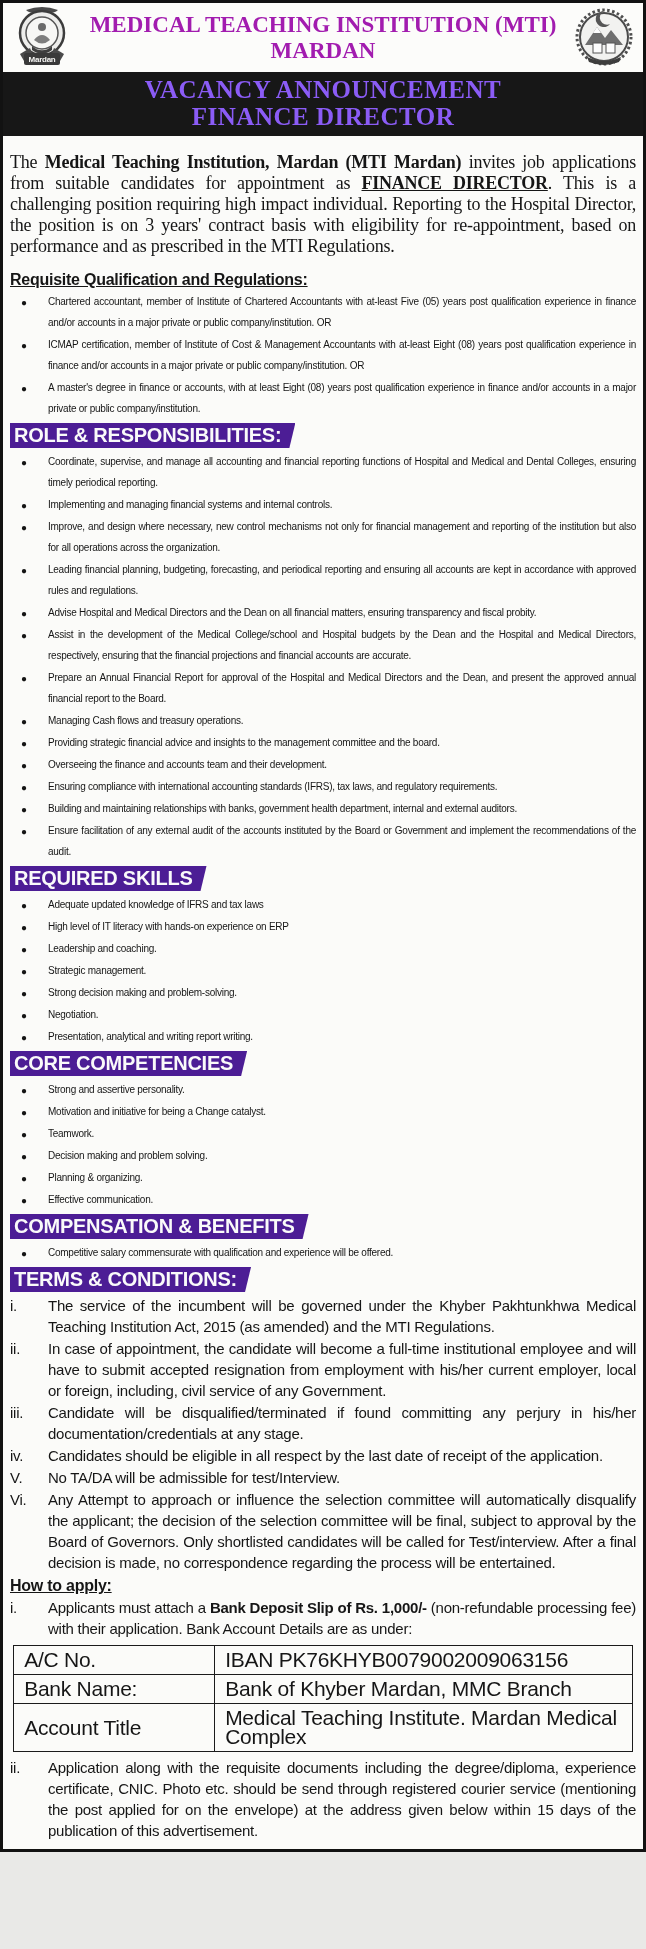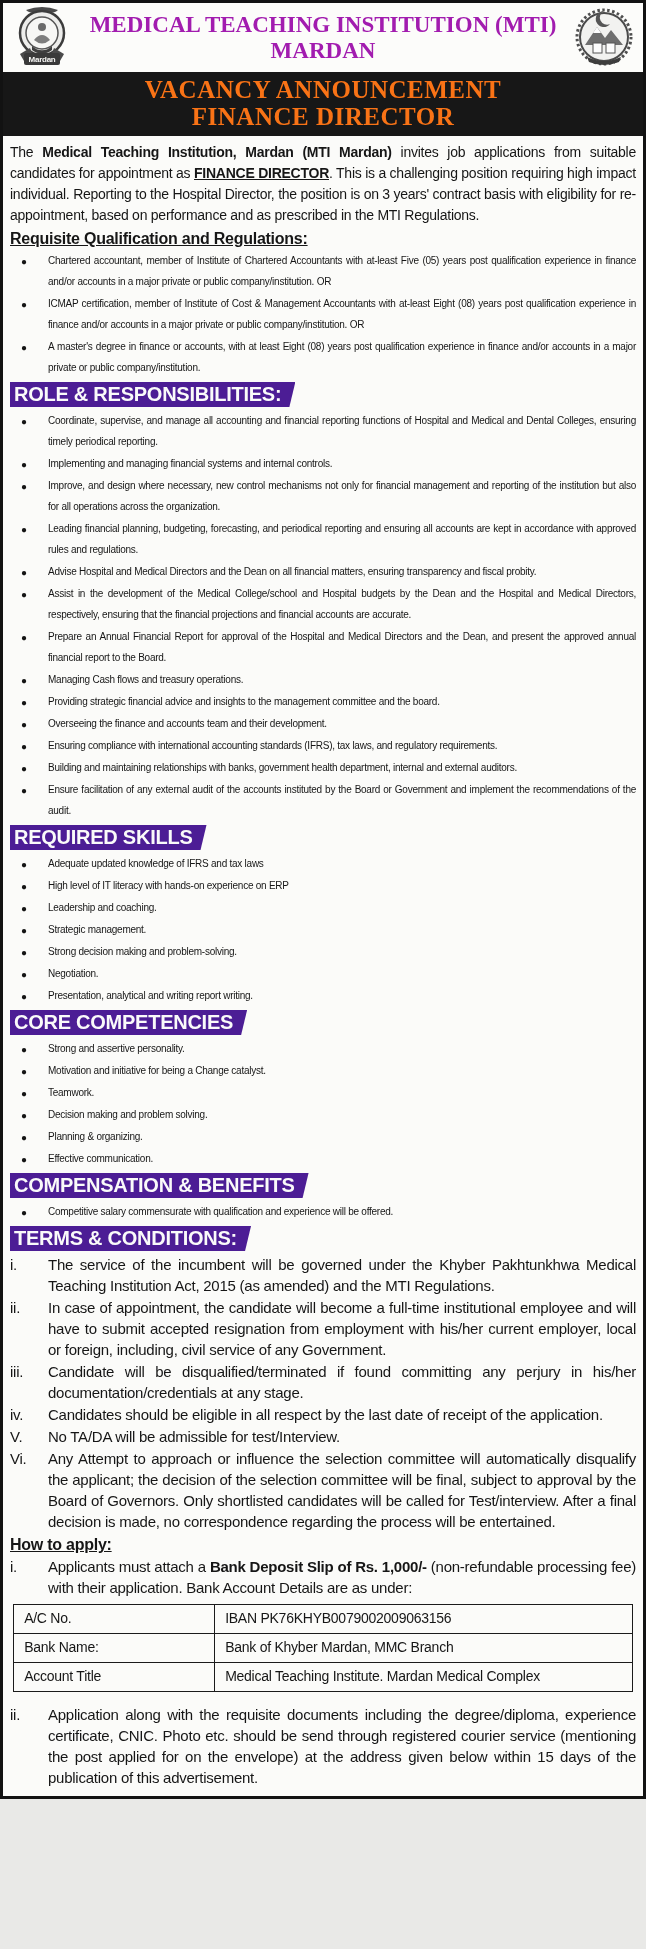--- a/index.html
+++ b/index.html
@@ -19,28 +19,28 @@
   }
   .logo-box{flex:0 0 66px;display:flex;justify-content:center;align-items:center;}
   .masthead-title{
     flex:1;text-align:center;
     font-family:"Liberation Serif",serif;font-weight:bold;
     color:#a21caf;letter-spacing:0;
   }
   .masthead-title .t1{font-size:23px;line-height:26px;}
   .masthead-title .t2{font-size:23px;line-height:26px;}
   .banner{
-    background:#171717;color:#f97316;text-align:center;
+    background:#171717;color:#8b5cf6;text-align:center;
     font-family:"Liberation Serif",serif;font-weight:bold;
     padding:4px 0 6px 0;letter-spacing:0.5px;
   }
   .banner .b1,.banner .b2{font-size:25px;line-height:27px;}
   
   .content{padding:4px 7px 2px 7px;}
-  p.para{margin:2px 0;font-size:14px;line-height:21px;text-align:justify;}
+  p.para{margin:12px 0;font-size:18px;line-height:21px;text-align:justify;font-family:Liberation Serif, serif;}
   .b{font-weight:bold;}
   .u{text-decoration:underline;}
   .plain-heading{
     font-size:16px;font-weight:bold;text-decoration:underline;
     margin:2px 0 1px 0;line-height:21px;
   }
   .black-heading{
     display:inline-block;background:#4c1d95;color:#fafafa;
     font-size:20px;font-weight:bold;line-height:20px;
     padding:2px 14px 3px 4px;margin:3px 0 2px 0;
@@ -53,22 +53,22 @@
   }
   ul.blist li::before{
     content:"●";position:absolute;left:11px;top:1px;
     font-size:10px;color:#141414;
   }
   .num-row{display:flex;margin:1px 0;font-size:15px;line-height:21px;}
   .num-row .num{flex:0 0 38px;}
   .num-row .txt{flex:1;text-align:justify;}
   
   table.bank{
-    border-collapse:collapse;width:99%;margin:6px auto 12px auto;
-    font-size:14px;
+    border-collapse:collapse;width:99%;margin:6px auto 5px auto;
+    font-size:21px;
   }
   table.bank td{
     border:1.6px solid #1b1b1b;padding:4px 10px 5px 10px;line-height:19px;
   }
   table.bank td.lbl{width:180px;}
 </style>
 </head>
 <body>
 
 <div class="ad">

